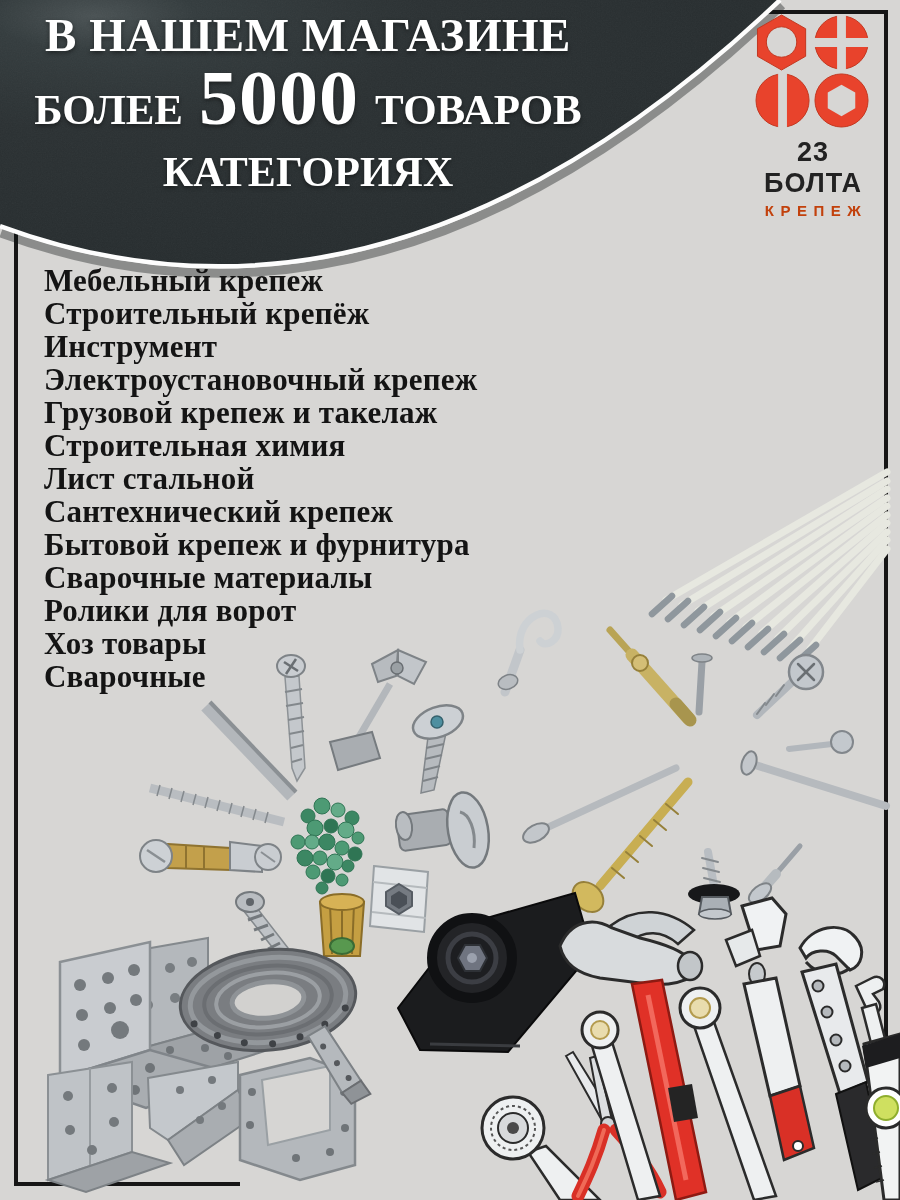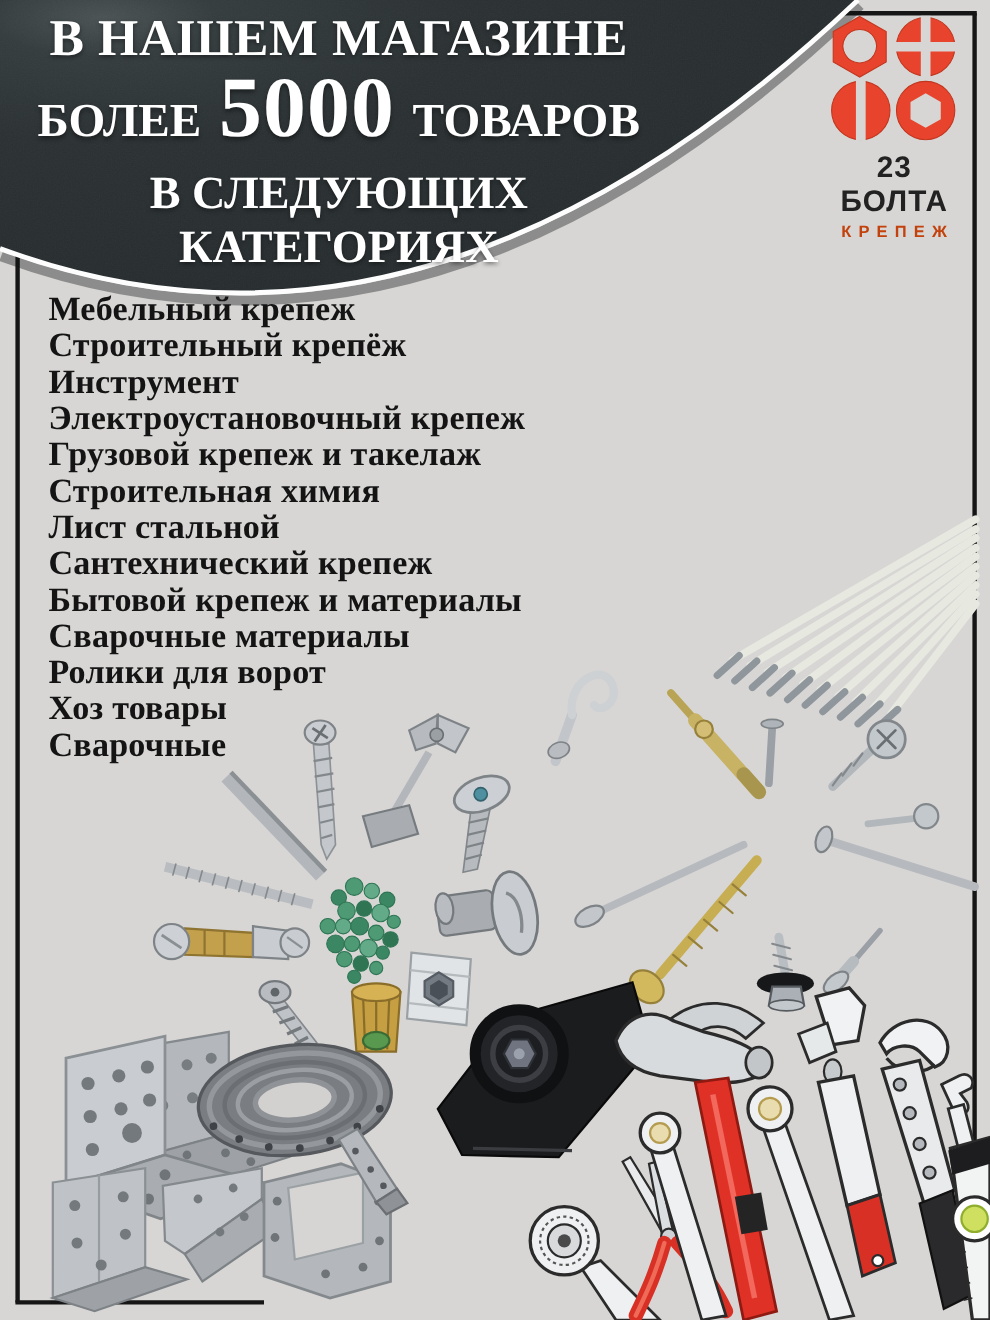--- a/index.html
+++ b/index.html
@@ -62,21 +62,20 @@
   <path d="M780,0 Q390,370 0,226" stroke="#fdfdfd" stroke-width="4.5" fill="none"></path>
 </svg>
 
 <div class="header-text">
   <div class="h-line1">В НАШЕМ МАГАЗИНЕ</div>
   <div class="h-line2">
     <span class="small">БОЛЕЕ</span>
     <span class="big">5000</span>
     <span class="small">ТОВАРОВ</span>
   </div>
-  <div class="h-line3">В СЛЕДУЮЩИХ</div>
   <div class="h-line4">КАТЕГОРИЯХ</div>
 </div>
 
 <div class="logo">
   <svg width="118" height="114" viewBox="0 0 120 116">
 
     <path fill-rule="evenodd" fill="#e8432c" stroke="#c2361f" stroke-width="1" d="M28,1 L52.5,15 V43 L28,57 L3.5,43 V15 Z M28,13 a15.5,15.5 0 1,0 0.01,0 Z"></path>
 
     <g>
       <circle cx="89" cy="29" r="27" fill="#e8432c" stroke="#c2361f" stroke-width="1"></circle>
@@ -100,21 +99,21 @@
 
 <ul class="category-list">
   <li>Мебельный крепеж</li>
   <li>Строительный крепёж</li>
   <li>Инструмент</li>
   <li>Электроустановочный крепеж</li>
   <li>Грузовой крепеж и такелаж</li>
   <li>Строительная химия</li>
   <li>Лист стальной</li>
   <li>Сантехнический крепеж</li>
-  <li>Бытовой крепеж и материалы</li>
+  <li>Бытовой крепеж и фурнитура</li>
   <li>Сварочные материалы</li>
   <li>Ролики для ворот</li>
   <li>Хоз товары</li>
   <li>Сварочные</li>
 </ul>
 
 <svg class="layer" width="900" height="1200" viewBox="0 0 900 1200">
 
   <g stroke-linecap="round">
     <g stroke="#e7e8e0" stroke-width="7">

